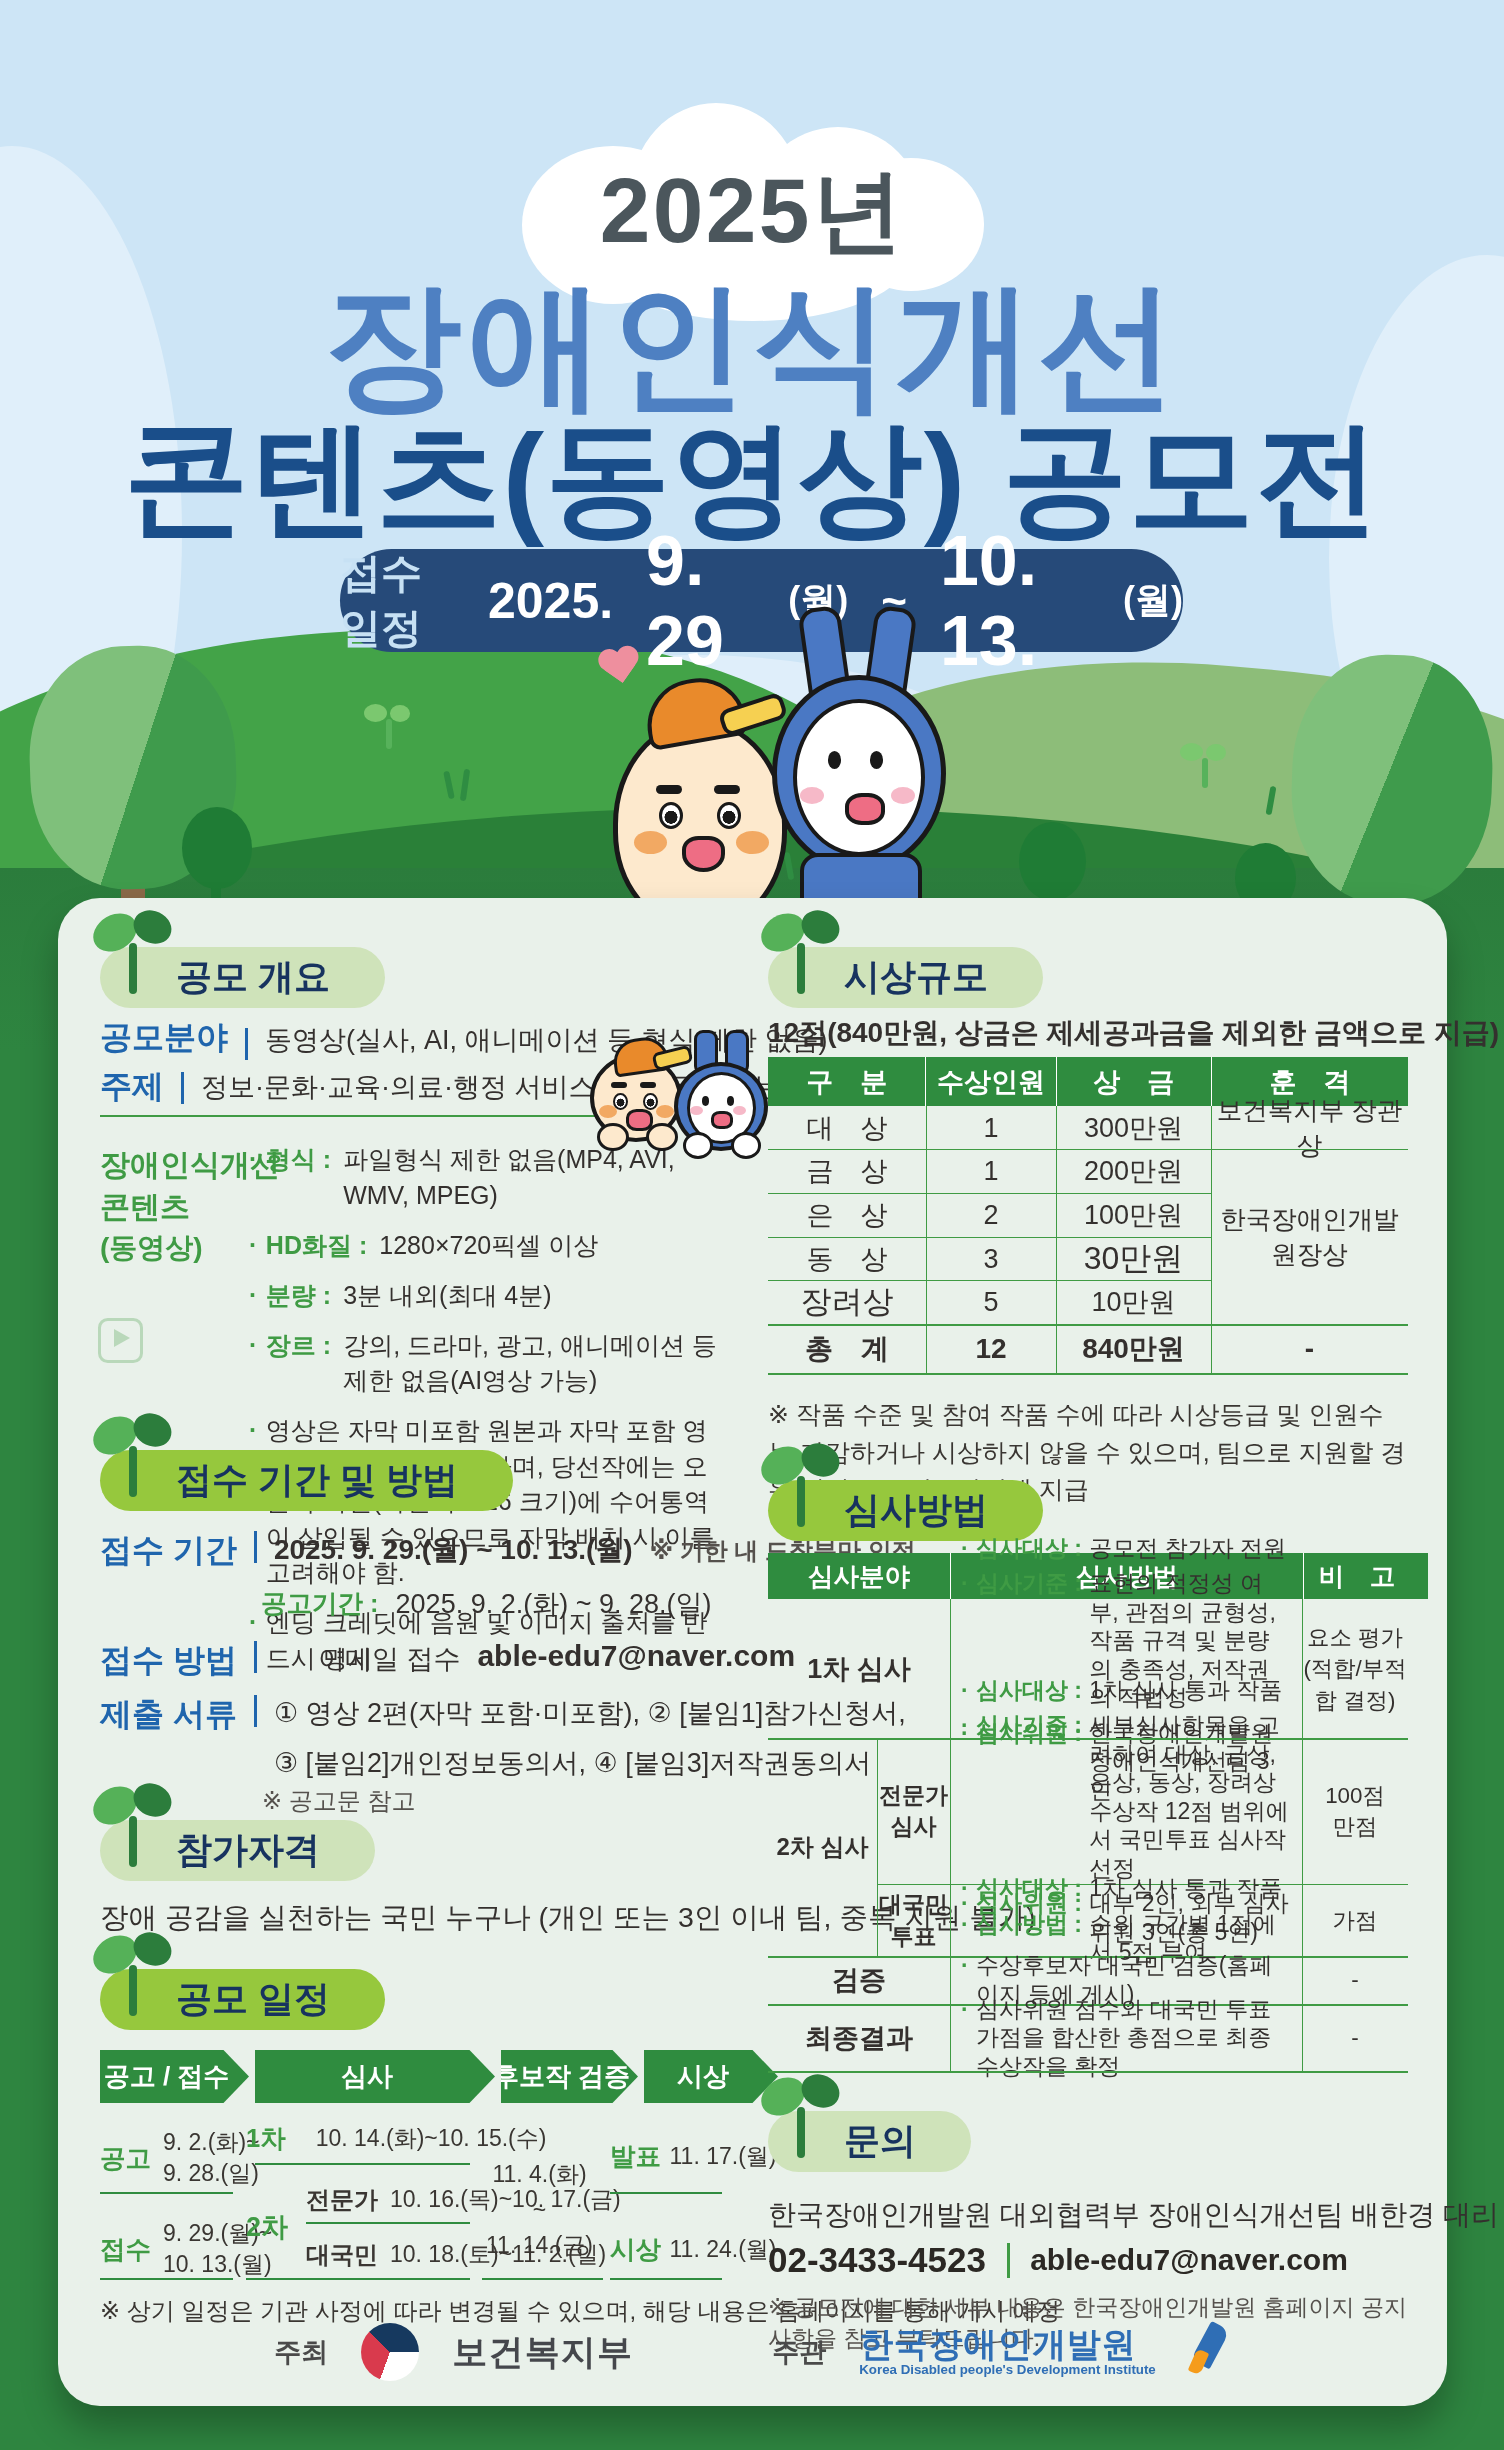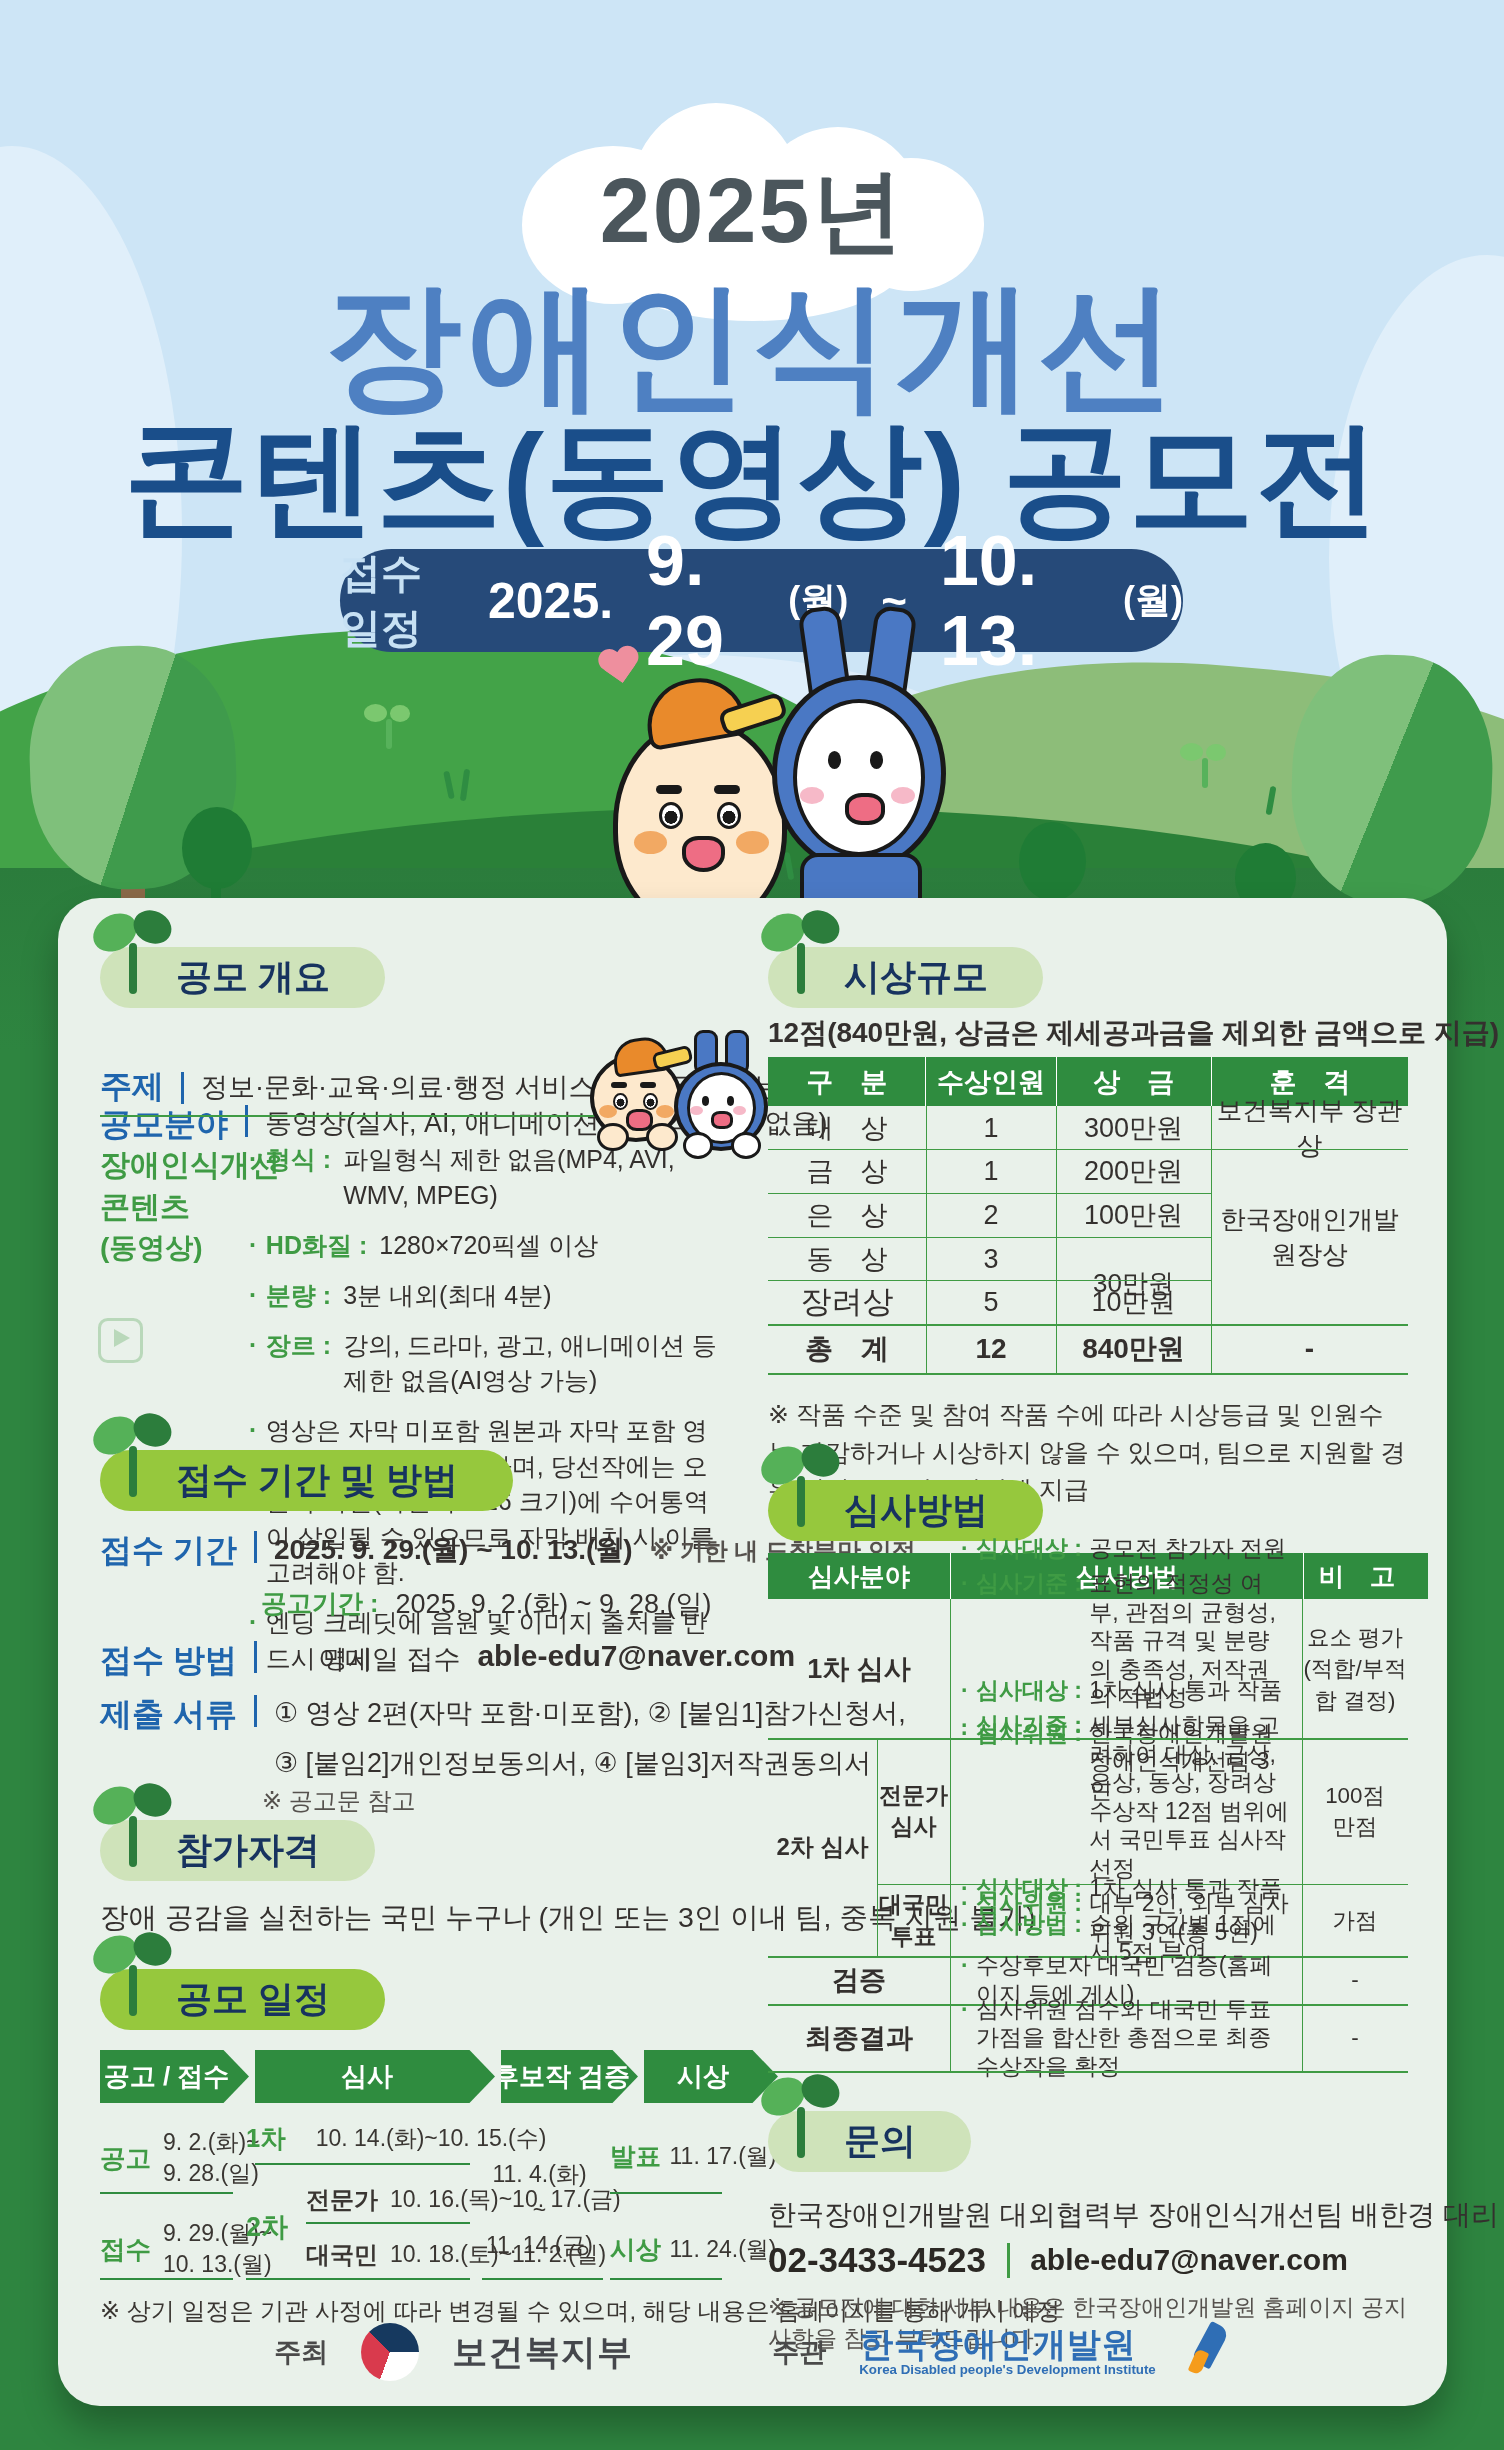--- a/index.html
+++ b/index.html
@@ -243,21 +243,21 @@
         <div class="l2"></div>
         <div class="st"></div>
       </div>
   </div>
 
   <div class="lrow" style="left:100px; top:1065px;align-items:center;">
     <span class="lbl">주제</span>
     <span class="vbar"></span>
     <span class="btxt" style="margin-top:2.4px;">정보·문화·교육·의료·행정 서비스 등 모두를 잇는 비물리적 접근성</span>
   </div>
-  <div class="lrow" style="left:100px; top:1103px;">
+  <div class="lrow" style="left:100px; top:1016px;align-items:flex-end;">
     <span class="lbl">공모분야</span>
     <span class="vbar"></span>
     <span class="btxt" style="margin-top:2.4px;">동영상(실사, AI, 애니메이션 등 형식 제한 없음)</span>
   </div>
 
   <div class="divider" style="left:100px; top:1115px; width:625px;"></div>
 
   <div class="mini" style="left:590px; top:1048px; width:97px; height:103px;">
     <div class="mp-head"></div>
       <div class="mp-cap"></div>
@@ -473,21 +473,21 @@
     <div class="cell" style="left:288px; top:92px; width:155px; height:44px; font-size:27px;">200만원</div>
     <div class="hline" style="left:0; top:136px; width:443px; height:1.2px;"></div>
 
     <div class="cell" style="left:0; top:136px; width:158px; height:44px; font-size:27px;">은　상</div>
     <div class="cell" style="left:158px; top:136px; width:130px; height:44px; font-size:27px;">2</div>
     <div class="cell" style="left:288px; top:136px; width:155px; height:44px; font-size:27px;">100만원</div>
     <div class="hline" style="left:0; top:180px; width:443px; height:1.2px;"></div>
 
     <div class="cell" style="left:0; top:180px; width:158px; height:44px; font-size:27px;">동　상</div>
     <div class="cell" style="left:158px; top:180px; width:130px; height:44px; font-size:27px;">3</div>
-    <div class="cell" style="left:288px; top:180px; width:155px; height:44px; font-size:26px;margin-top:24px;">30만원</div>
+    <div class="cell" style="left:288px; top:180px; width:155px; height:44px; font-size:32px;">30만원</div>
     <div class="hline" style="left:0; top:223px; width:443px; height:1.2px;"></div>
 
     <div class="cell" style="left:0; top:223px; width:158px; height:44px; font-size:31px;">장려상</div>
     <div class="cell" style="left:158px; top:223px; width:130px; height:44px; font-size:27px;">5</div>
     <div class="cell" style="left:288px; top:223px; width:155px; height:44px; font-size:27px;">10만원</div>
 
     <div class="cell" style="left:443px; top:92px; width:197px; height:175px; font-size:25.5px;">한국장애인개발원장상</div>
     <div class="hline" style="left:0; top:267px; width:640px; height:2.4px;"></div>
 
     <div class="cell" style="left:0; top:269px; width:158px; height:46px; font-size:28px; font-weight:800;">총　계</div>

